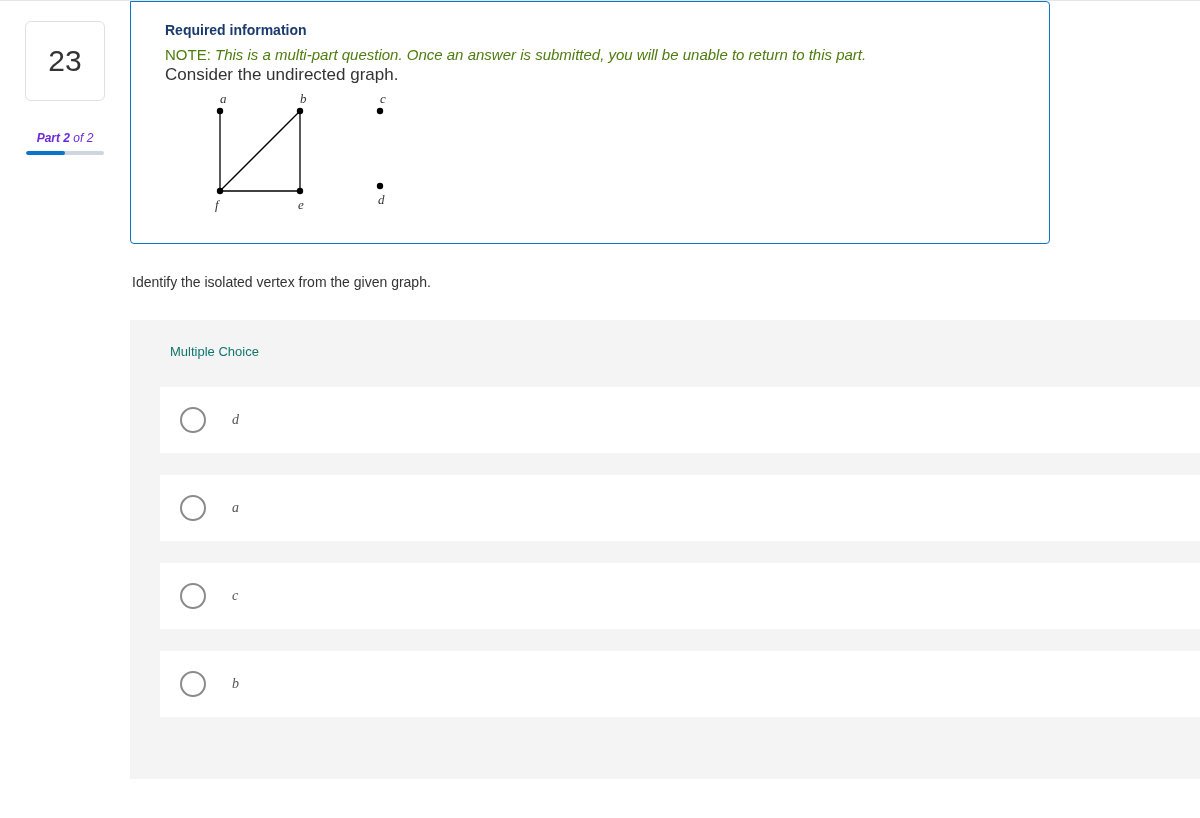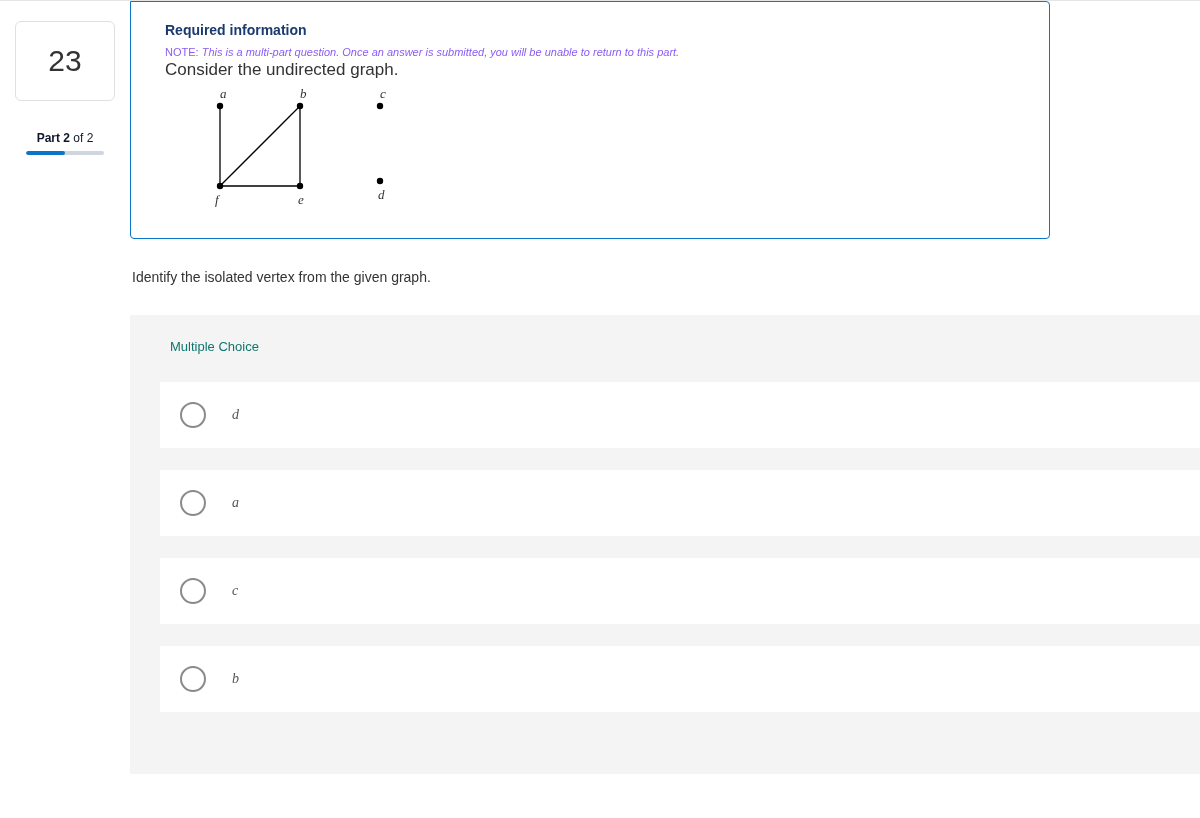--- a/index.html
+++ b/index.html
@@ -9,38 +9,39 @@
     color: #333;
     font-size: 14px;
   }
   .page { display: flex; min-height: 818px; border-top: 1px solid #e5e5e5; }
   .left-col {
     width: 130px;
     flex-shrink: 0;
     padding: 20px 12px;
   }
   .qnum-box {
-    width: 100px;
+    width: 80px;
     height: 80px;
     border: 1px solid #e0e0e0;
     border-radius: 6px;
     display: flex;
     align-items: center;
     justify-content: center;
     font-size: 30px;
     font-weight: 400;
     color: #333;
     margin: 0 auto 30px auto;
     background: #fff;
   }
   .part-indicator {
     font-size: 12px;
-    color: #0f172a;
+    color: #6d28d9;
     text-align: center;
     margin: 0 14px;
+    font-style: italic;
   }
   .part-indicator .strong { font-weight: 700; }
   .progress {
     margin: 6px 14px 0 14px;
     height: 4px;
     border-radius: 2px;
     background: #d0d6e0;
     position: relative;
     overflow: hidden;
   }
@@ -63,22 +64,22 @@
     padding: 20px 34px 22px 34px;
     margin-right: 150px;
   }
   .info-title {
     color: #1a3a6e;
     font-weight: 700;
     font-size: 14px;
     margin-bottom: 8px;
   }
   .note-line {
-    color: #8b5cf6;
-    font-size: 11px;
+    color: #4d7c0f;
+    font-size: 15px;
     margin-bottom: 2px;
   }
   .note-line .note-label { font-style: normal; }
   .note-line .note-italic { font-style: italic; }
   .consider {
     color: #333;
     font-size: 17px;
     margin-bottom: 6px;
   }
   .graph-area {

